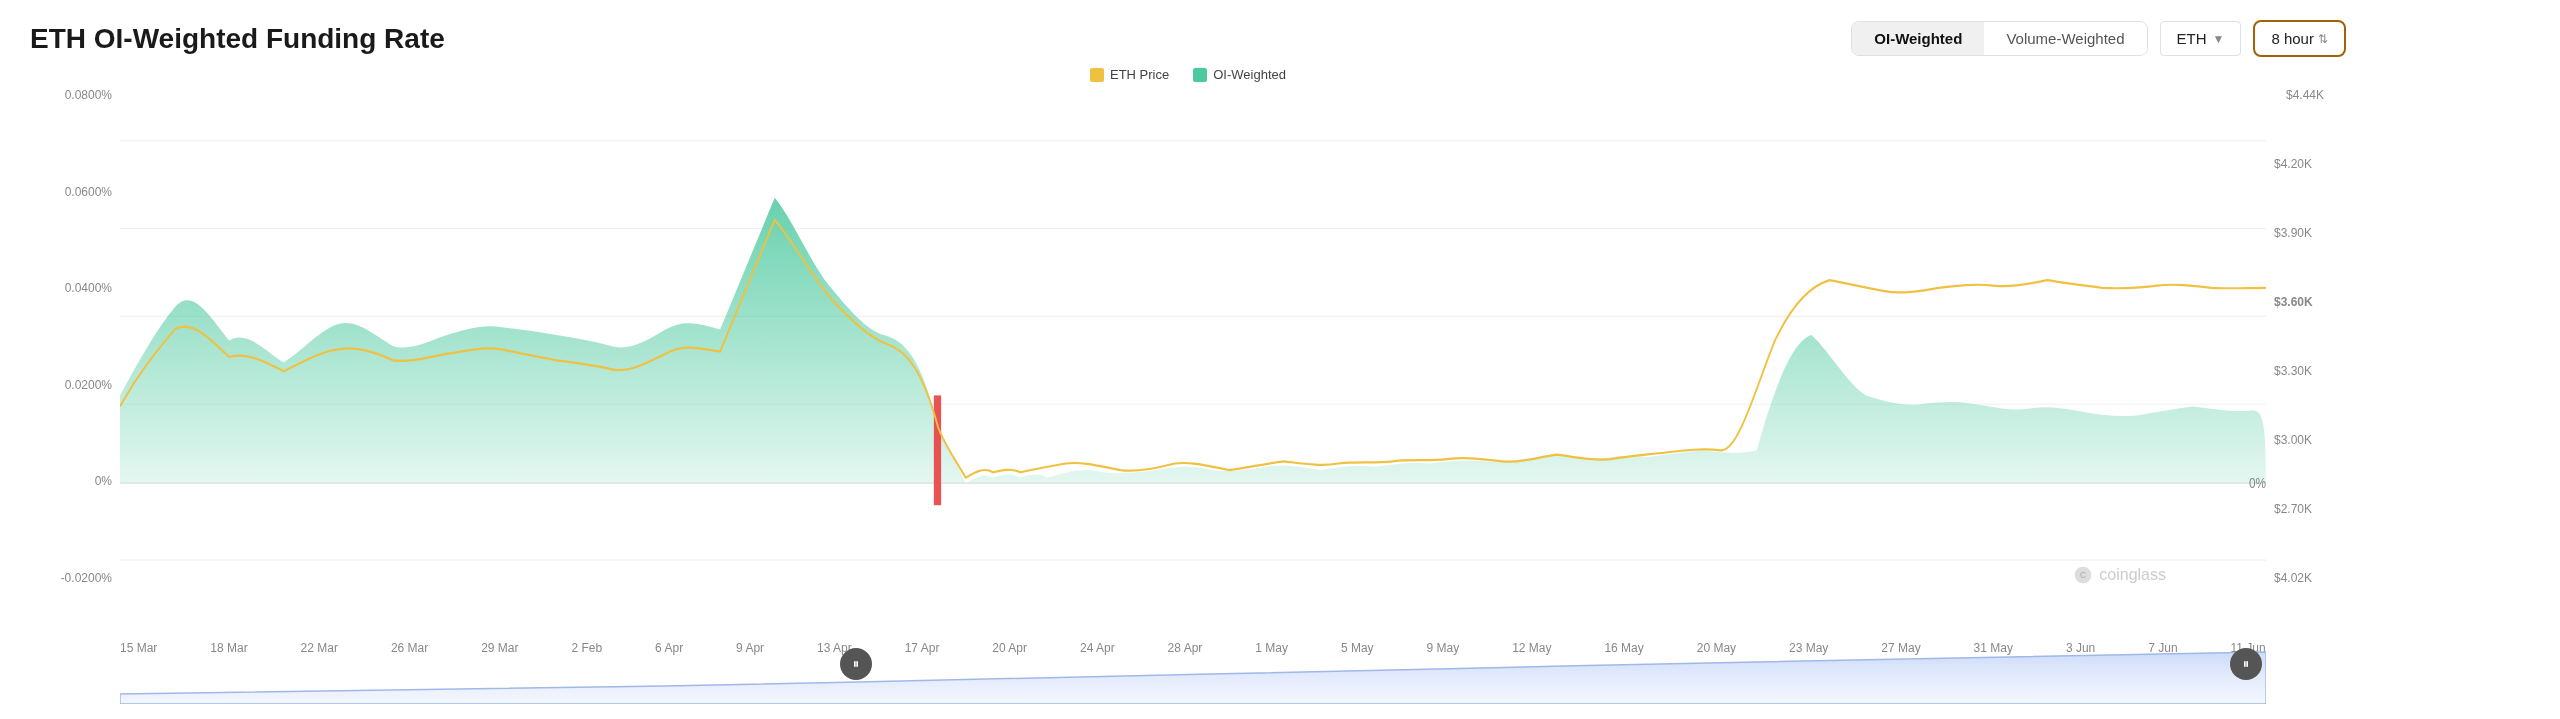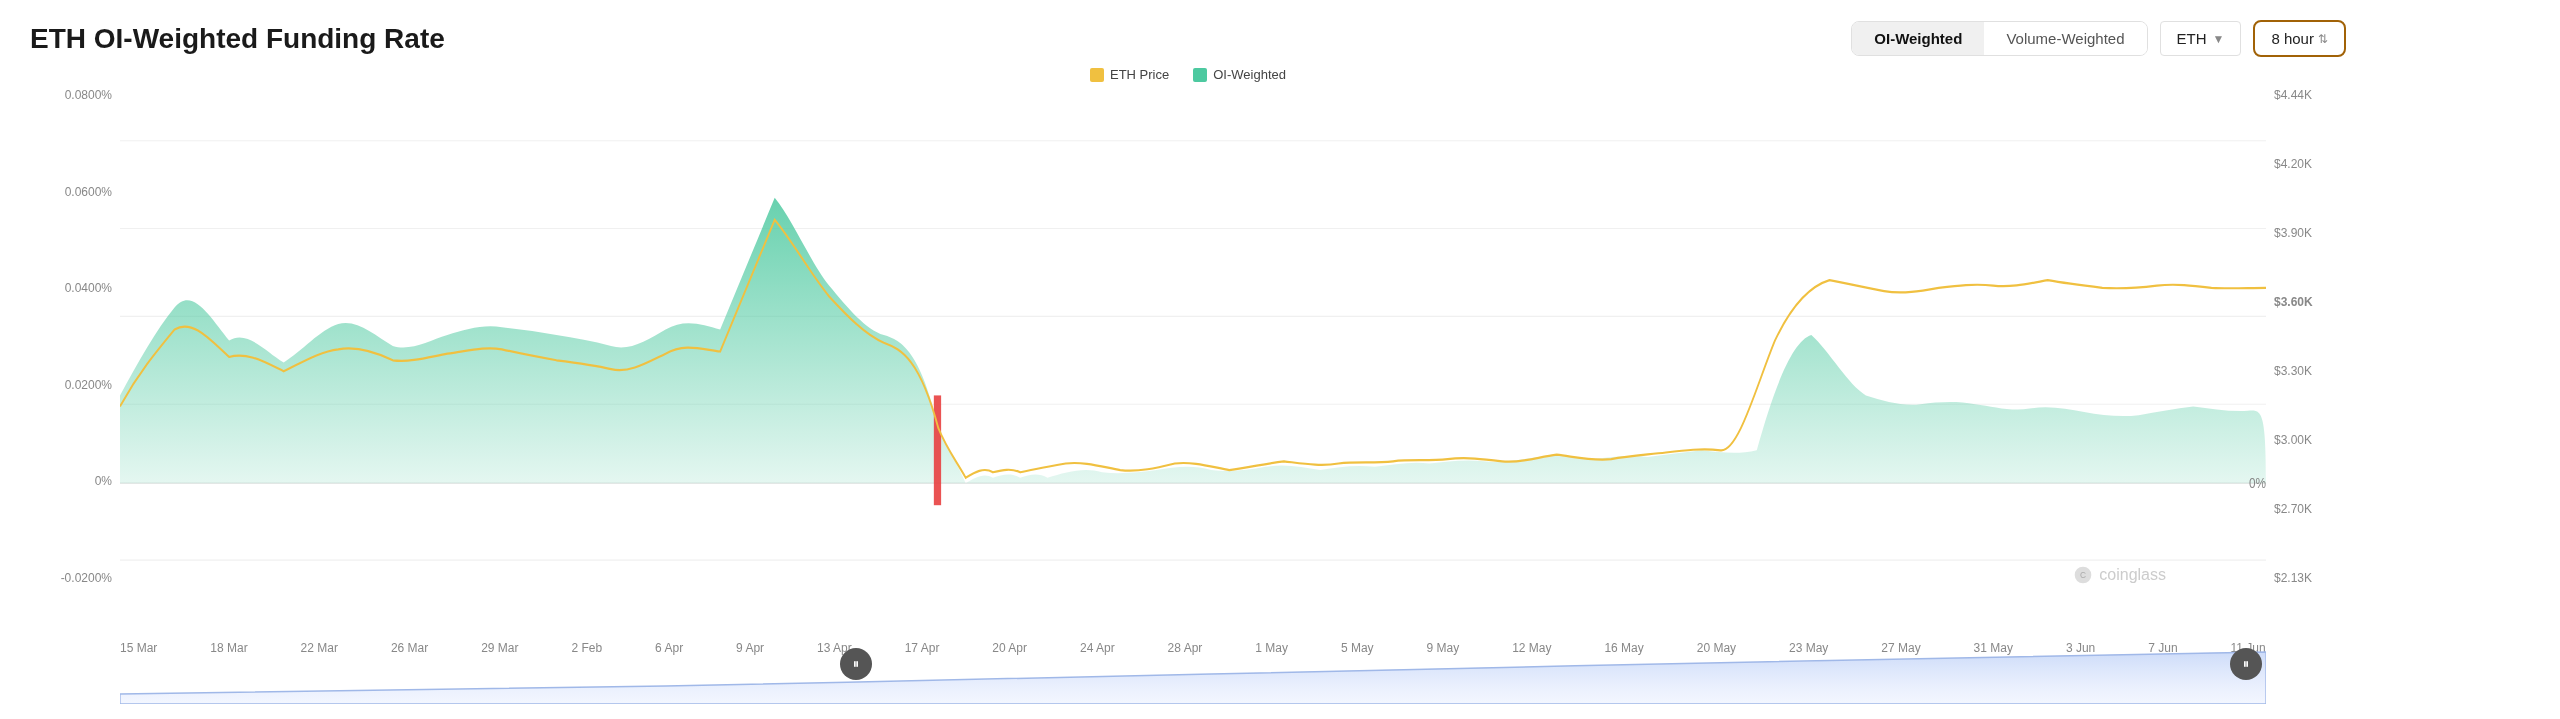--- a/index.html
+++ b/index.html
@@ -379,28 +379,28 @@
             <span>11 Jun</span>
           </div>
       <div class="coinglass-watermark">
             <svg width="20" height="20" viewBox="0 0 24 24" fill="#ccc">
               <circle cx="12" cy="12" r="10" fill="#ddd"></circle>
               <text x="12" y="16" text-anchor="middle" font-size="10" fill="#aaa">C</text>
             </svg> 
             <span>coinglass</span>
           </div></div>
       <div class="y-axis-right">
-          <span style="font-size: 12px; color: rgb(136, 136, 136);">$4.44K</span>
+          <span style="font-size: 12px; color: rgb(136, 136, 136); margin-left: 12px;">$4.44K</span>
           <span style="font-size: 12px; color: rgb(136, 136, 136);">$4.20K</span>
           <span style="font-size: 12px; color: rgb(136, 136, 136);">$3.90K</span>
           <span style="font-size: 12px; color: rgb(136, 136, 136); font-weight: bold;">$3.60K</span>
           <span style="font-size: 12px; color: rgb(136, 136, 136);">$3.30K</span>
           <span style="font-size: 12px; color: rgb(136, 136, 136);">$3.00K</span>
           <span style="font-size: 12px; color: rgb(136, 136, 136);">$2.70K</span>
-          <span style="font-size: 12px; color: rgb(136, 136, 136);">$2.13K</span>
+          <span style="font-size: 12px; color: rgb(136, 136, 136);">$4.02K</span>
         </div>
     </div>
 
     <div class="mini-chart-wrapper">
       <div class="mini-chart-container">
         <svg viewBox="0 0 2360 80" preserveAspectRatio="none" xmlns="http://www.w3.org/2000/svg">
           <defs>
             <linearGradient id="miniGrad" x1="0" y1="0" x2="0" y2="1">
               <stop offset="0%" stop-color="#c8d8f8" stop-opacity="0.9"></stop>
               <stop offset="100%" stop-color="#e8eeff" stop-opacity="0.5"></stop>

